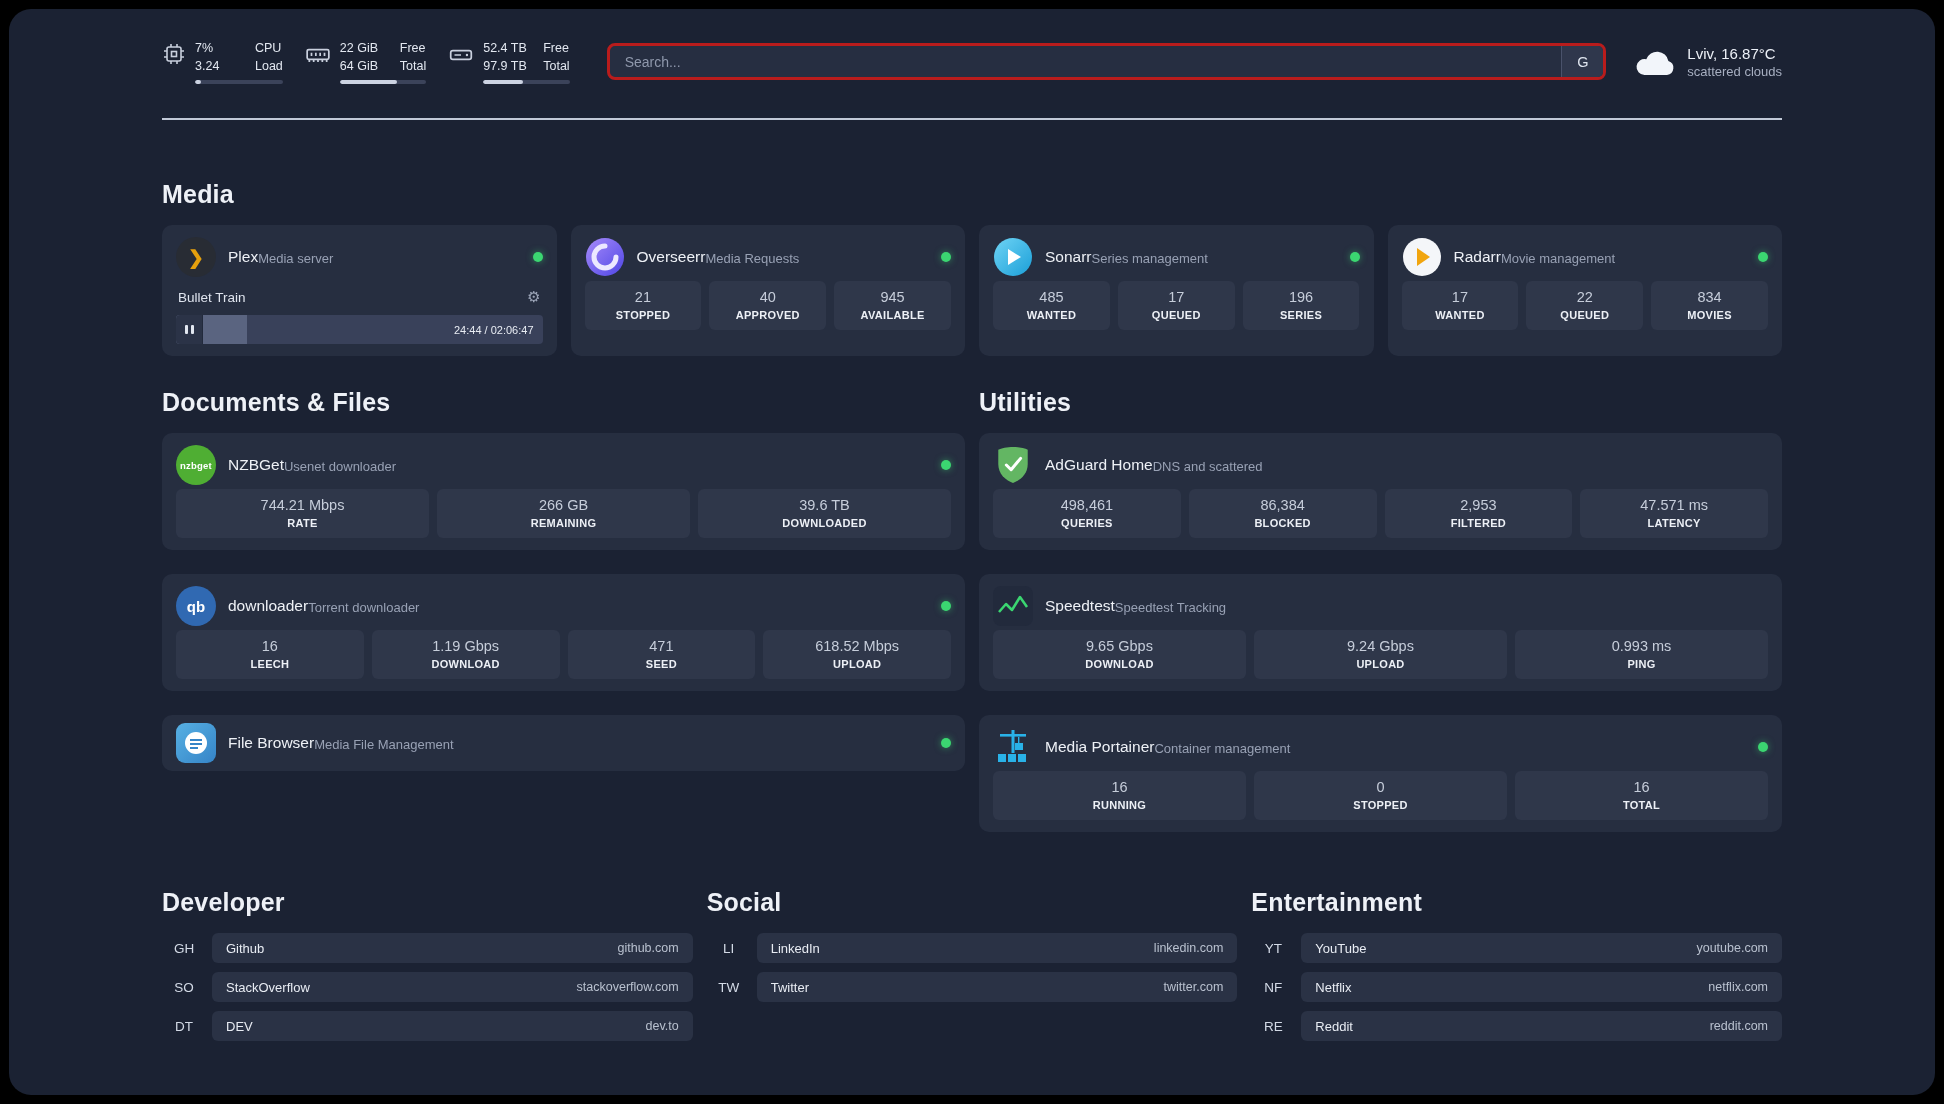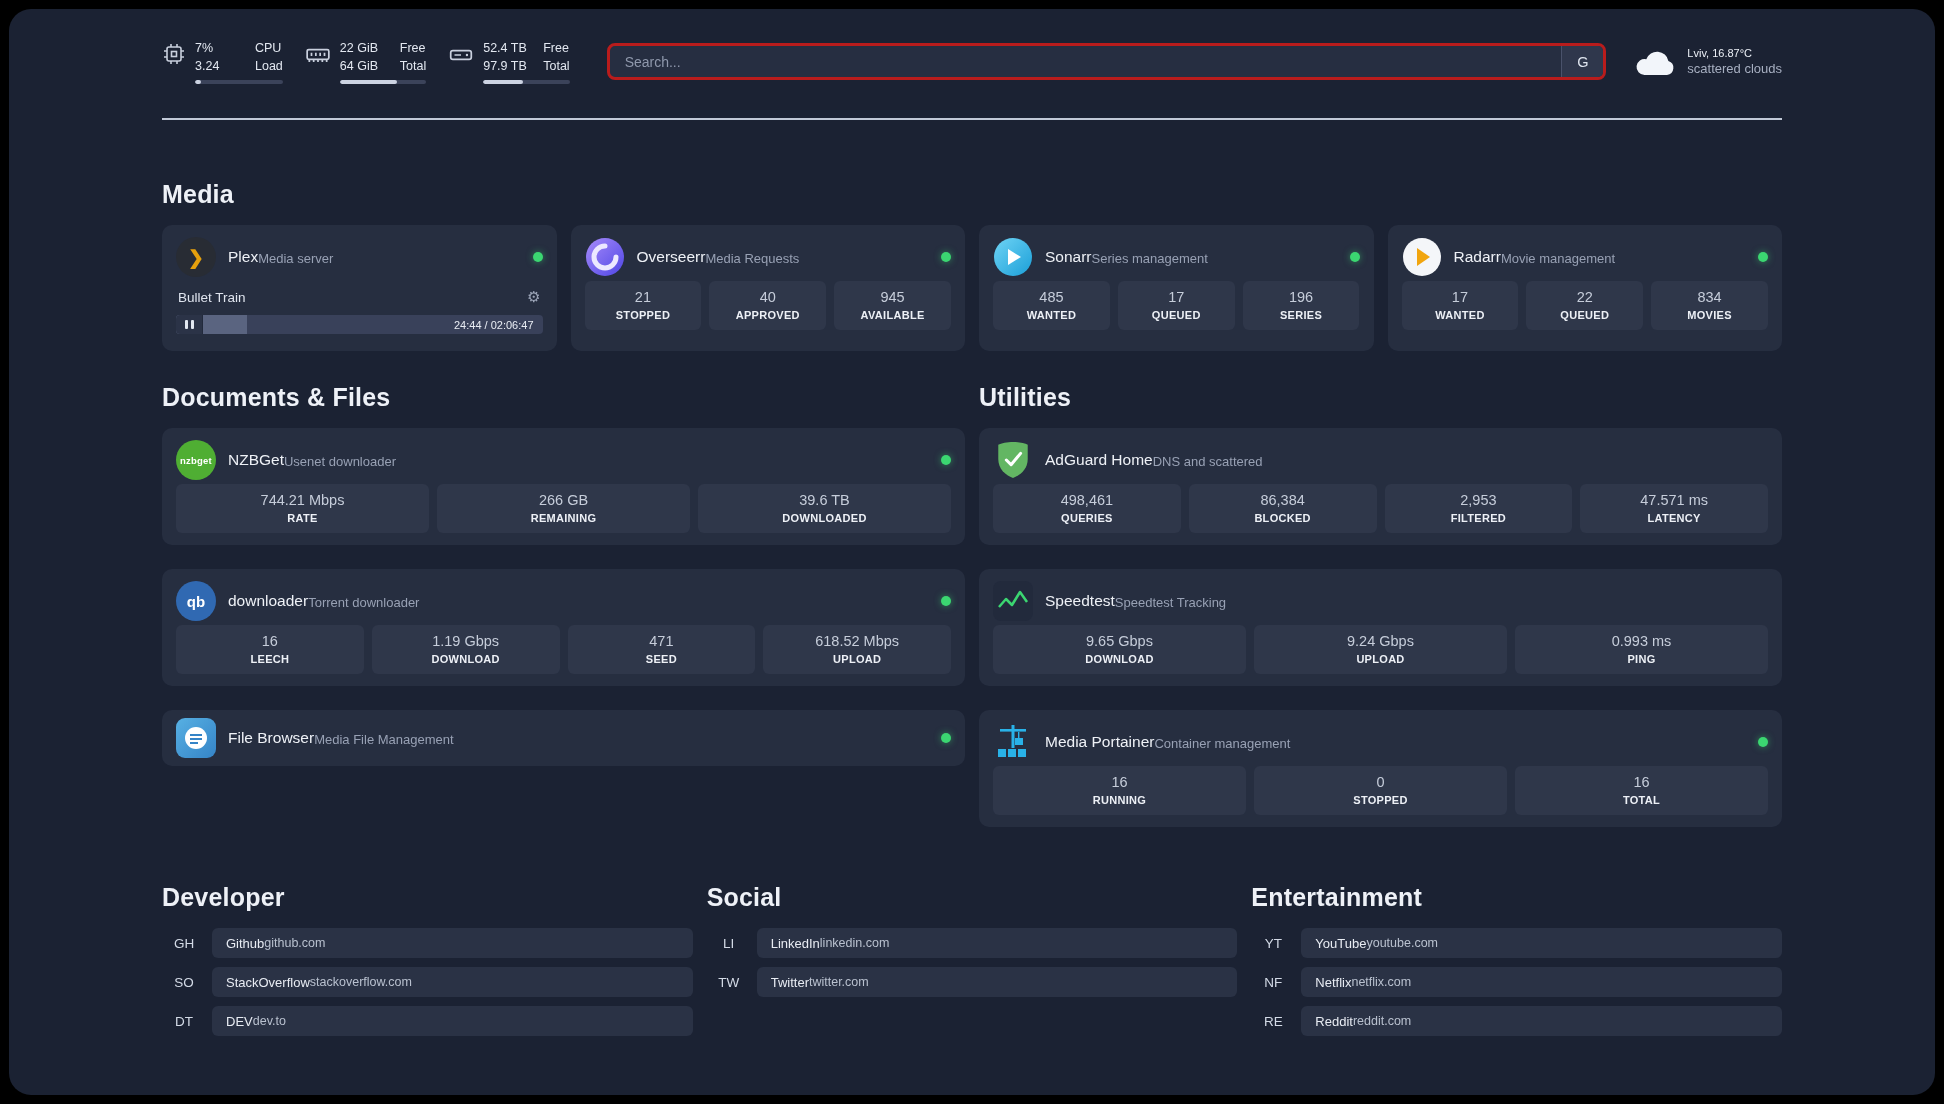--- a/index.html
+++ b/index.html
@@ -18,21 +18,21 @@
   .m-bar { margin-top:5px; height:4px; background:#3b435a; border-radius:2px; overflow:hidden; }
   .m-bar .fill { height:100%; background:#ccd3e2; border-radius:2px; }
 
   .searchwrap { flex:1; display:flex; height:37px; margin:0 28px 0 15px; border:3px solid #b91c1c; border-radius:8px; background:#262e41; overflow:hidden; }
   .search-input { flex:1; background:transparent; border:none; outline:none; color:#cfd6e4; padding:0 15px; font-size:14px; font-family:"Liberation Sans",sans-serif; }
   .search-input::placeholder { color:#8f98ac; }
   .search-btn { width:42px; border:none; border-left:1px solid #4a526b; background:#2f374c; color:#dfe5ef; font-size:14.5px; cursor:pointer; display:flex; align-items:center; justify-content:center; font-family:"Liberation Sans",sans-serif; }
 
   .weather { display:flex; align-items:center; gap:11px; }
   .w-text { display:flex; flex-direction:column; }
-  .w-loc { font-size:11px; color:#ecf0f7; }
+  .w-loc { font-size:15px; color:#ecf0f7; }
   .w-cond { font-size:13px; color:#a7afc1; margin-top:2px; }
 
   .topdivider { margin-top:34px; border-bottom:2px solid rgba(216,224,238,0.88); }
 
   
   .section-title { font-size:25px; font-weight:700; color:#eef1f7; letter-spacing:.2px; }
   .sec-media { margin-top:60px; }
   .media-grid { display:grid; grid-template-columns:repeat(4,1fr); gap:14px; margin-top:16px; }
 
   .card { background:#262e40; border-radius:10px; padding:12px 14px; }
@@ -46,21 +46,21 @@
   .dot { width:10px; height:10px; border-radius:50%; background:#3bd671; margin-left:auto; box-shadow:0 0 7px rgba(59,214,113,.55); flex:0 0 10px; }
 
   .stats { display:flex; gap:8px; margin-top:4px; }
   .stat { flex:1; background:#2f374a; border-radius:6px; text-align:center; padding:8px 4px 9px; }
   .stat-val { font-size:14.5px; color:#c6cdda; }
   .stat-lab { font-size:11px; font-weight:700; color:#edf0f6; margin-top:4px; letter-spacing:.3px; }
 
   
   .np-row { display:flex; align-items:center; justify-content:space-between; margin-top:11px; color:#dfe4ee; font-size:13.5px; padding:0 2px; }
   .gear { color:#9aa3b6; font-size:15px; cursor:pointer; }
-  .player { margin-top:9px; position:relative; height:19px; background:#39415a; border-radius:4px; overflow:hidden; display:flex; align-items:center; }
+  .player { margin-top:9px; position:relative; height:29px; background:#39415a; border-radius:4px; overflow:hidden; display:flex; align-items:center; }
   .player .pfill { position:absolute; left:0; top:0; bottom:0; background:#5a6480; }
   .pausebtn { position:relative; z-index:2; width:27px; height:100%; display:flex; gap:3px; align-items:center; justify-content:center; background:#2b3347; cursor:pointer; border-right:1px solid #222a3c; }
   .pausebtn i { width:3px; height:9px; background:#e2e7f0; border-radius:1px; }
   .ptime { position:absolute; right:9px; font-size:11px; color:#e8ecf3; z-index:2; }
 
   
   .cols { display:flex; gap:14px; margin-top:32px; }
   .col { flex:1; min-width:0; }
   .col-cards { display:flex; flex-direction:column; gap:24px; margin-top:16px; }
 
@@ -69,21 +69,21 @@
   .icon-plex-bg { background:#282c34; color:#e5a00d; font-size:19px; }
   .icon-nzb-bg { background:#4fae33; font-size:9.5px; letter-spacing:.2px; }
   .icon-qb-bg { background:#3069b2; font-size:15px; font-weight:600; }
 
   
   .bookmarks { display:flex; gap:14px; margin-top:56px; }
   .bm-col { flex:1; min-width:0; }
   .bm-rows { display:flex; flex-direction:column; gap:9px; margin-top:16px; }
   .bm-row { display:flex; align-items:center; gap:6px; height:30px; cursor:pointer; }
   .bm-abbr { width:44px; text-align:center; font-size:13.5px; color:#d3dae6; flex:0 0 44px; }
-  .bm-bar { flex:1; height:100%; background:#2a3245; border-radius:6px; display:flex; align-items:center; padding:0 14px; }
+  .bm-bar { flex:1; height:100%; background:#2a3245; border-radius:6px; display:flex; align-items:center; justify-content:space-between; padding:0 14px; }
   .bm-name { font-size:13px; color:#e8ecf3; }
   .bm-url { font-size:12.5px; color:#b9c1cf; }
 </style>
 </head>
 <body>
 
 <div class="panel">
 <div class="content">
 
   <div class="topbar">

